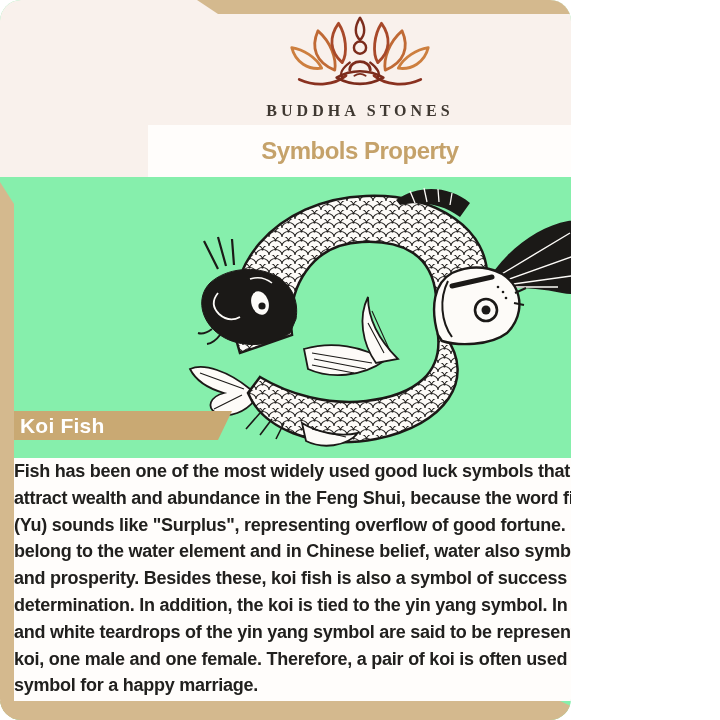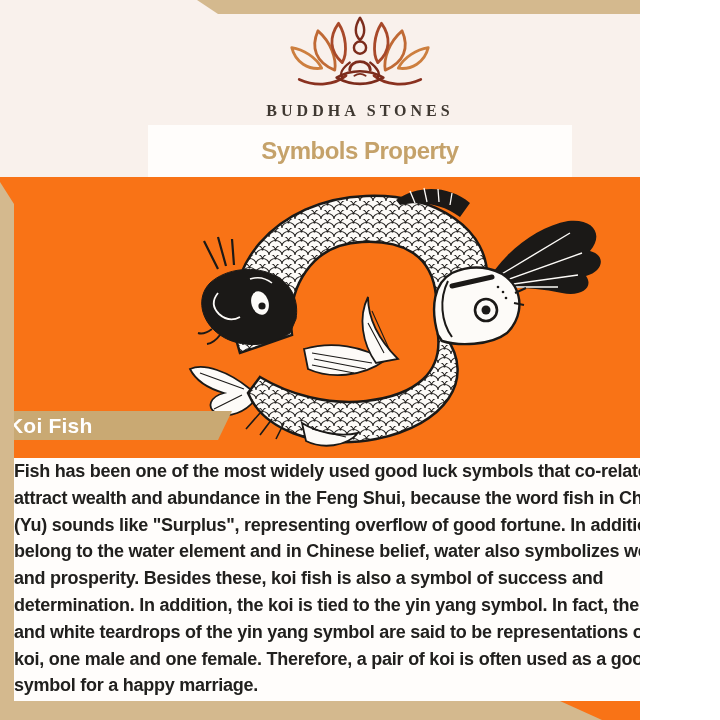--- a/index.html
+++ b/index.html
@@ -1,21 +1,21 @@
 <!DOCTYPE html>
 <html><head>
 <meta charset="utf-8">
 <style>
   * { margin:0; padding:0; box-sizing:border-box; }
   html,body { width:720px; height:720px; }
   body { font-family:"Liberation Sans", sans-serif; }
 
   .page {
-    position:relative; width:640px; height:720px;
-    background:#f97316; overflow:hidden;
+    position:relative; width:571px; height:720px;
+    background:#86efac; overflow:hidden;border-radius:21px;
   }
 
   
   .top-band {
     position:absolute; left:0; top:0; width:720px; height:177px;
     background:#f9f1ec;
   }
 
   
   .logo-wrap {
@@ -44,21 +44,21 @@
   .fish-art { position:absolute; left:100px; top:183px; width:520px; height:272px; }
 
   
   .section-banner {
     position:absolute; left:0; top:411px; width:240px; height:29px;
     background:#c9a973;
     clip-path:polygon(0 0, 232px 0, 218px 100%, 0 100%);
     display:flex; align-items:center;
   }
   .section-banner .label {
-    padding-left:8px; font-size:21px; font-weight:700; color:#ffffff;
+    padding-left:20px; font-size:21px; font-weight:700; color:#ffffff;
     letter-spacing:0.2px;
   }
 
   
   .content-panel {
     position:absolute; left:0; top:458px; width:720px; height:243px;
     background:#fffdfb;
   }
   .benefits {
     margin-top:3px; text-align:center;

